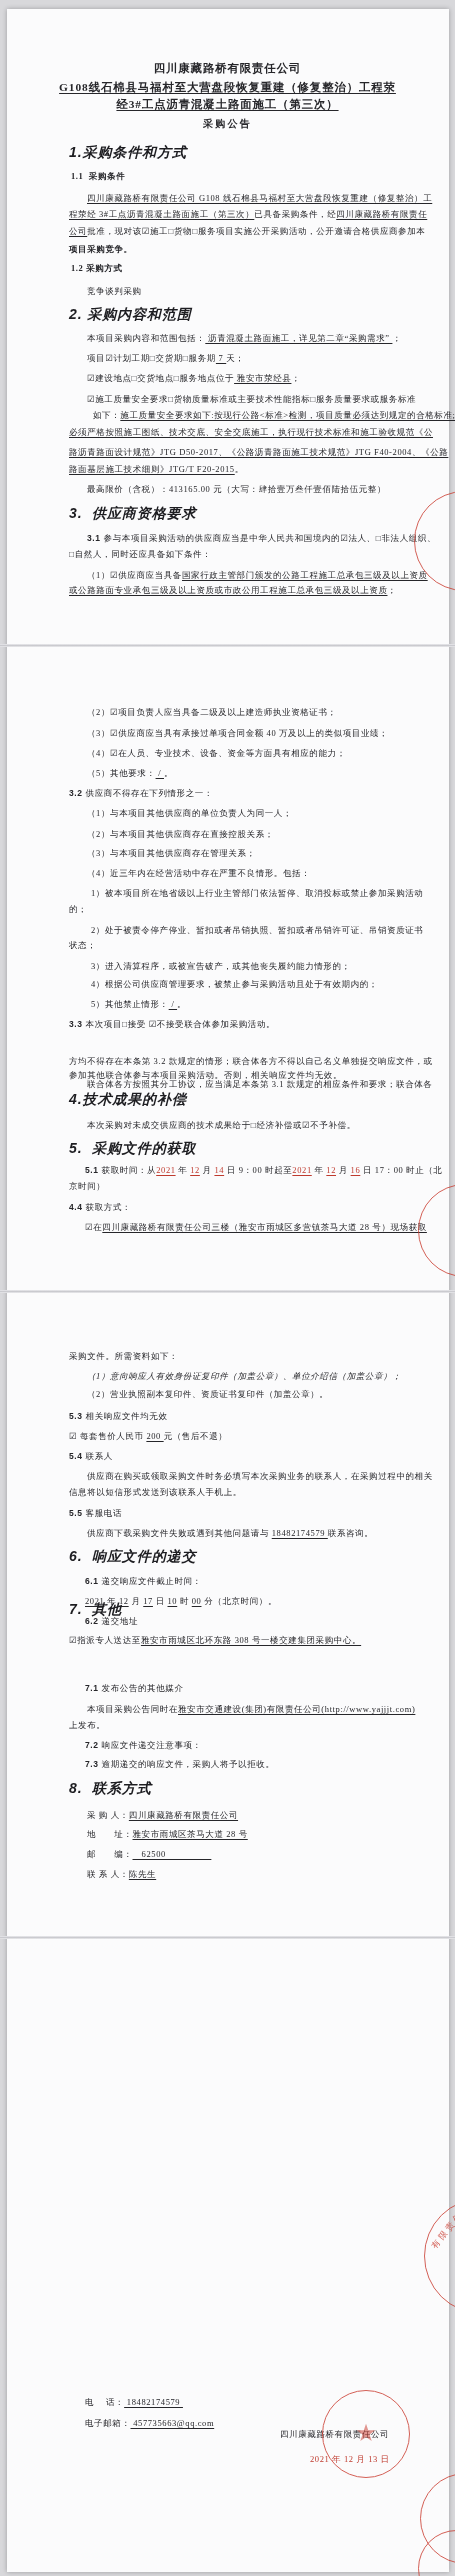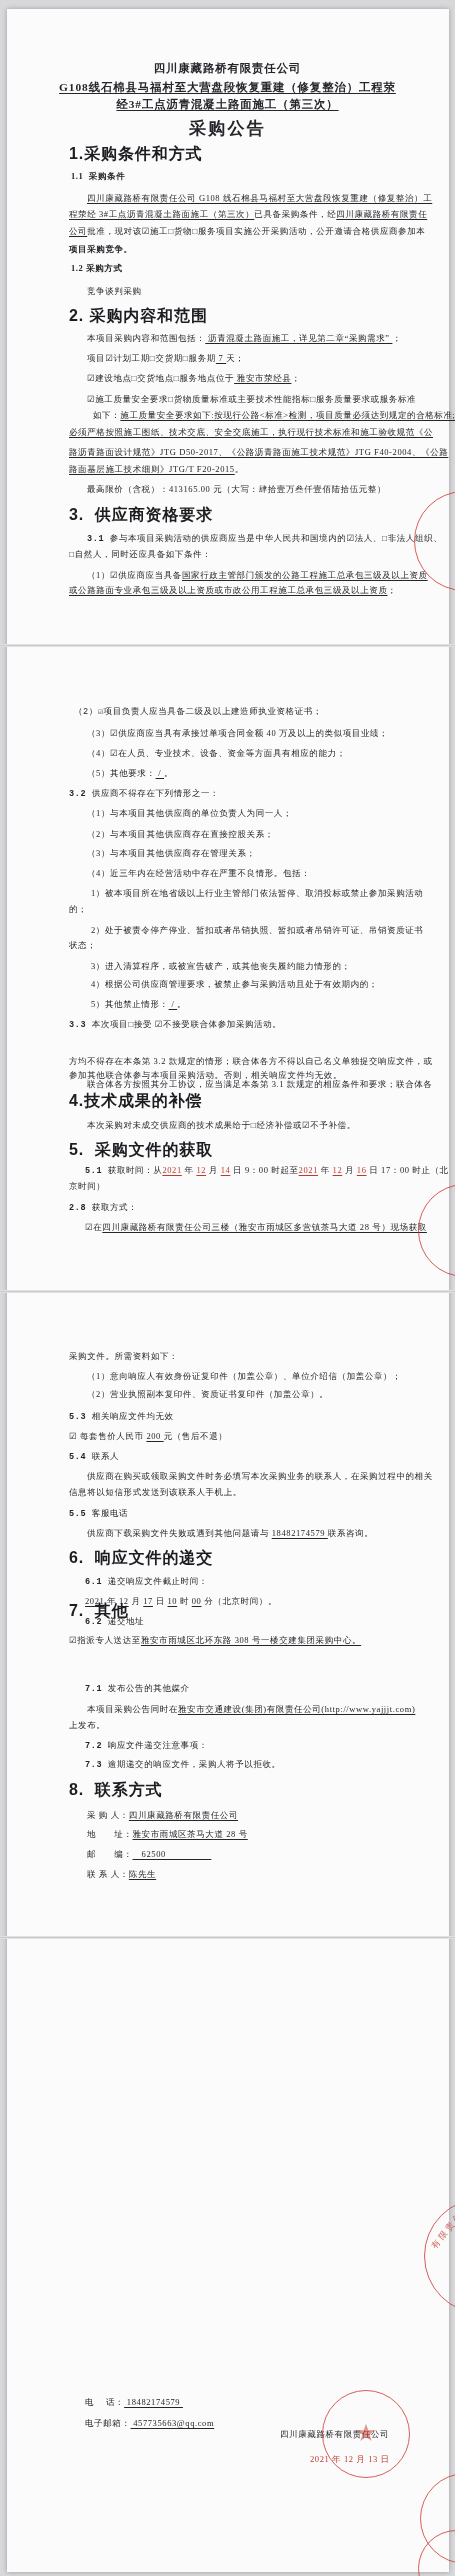--- a/index.html
+++ b/index.html
@@ -1,29 +1,29 @@
 <!DOCTYPE html>
 <html style="--seal-red: #c9392d; --date-red: #bf3a2e;font-size:9px"><head>
 <meta charset="utf-8">
 <style>
   html,body{margin:0;padding:0;background:#d4d4d8;}
   .canvas{position:relative;width:455px;height:2576px;margin:0 auto;background:#d8d8db;overflow:hidden;
           font-family:"Liberation Serif","DejaVu Serif",serif;}
   .page{position:absolute;left:6.8px;top:9px;width:442px;height:2563px;background:#fbfbfc;
         box-shadow:0 0 4.6px rgba(0,0,0,.28);}
   .line{position:absolute;font-size:8.5px;letter-spacing:0.6px;color:#26262a;white-space:pre;line-height:1.25;}
-  .h1{font-family:"Liberation Sans","DejaVu Sans",sans-serif;font-weight:bold;font-size:16px;
-      letter-spacing:0.9px;color:#1d1d21;}
+  .h1{font-family:"Liberation Sans","DejaVu Sans",sans-serif;font-weight:bold;font-size:14px;
+      letter-spacing:0.9px;color:#1d1d21;font-style:italic;}
   .h2{font-weight:bold;}
   .c{left:0 !important;width:100%;text-align:center;}
   .t20{font-size:11.4px;font-weight:bold;letter-spacing:0.9px;}
-  .t24{font-size:17px;font-weight:600;letter-spacing:2.3px;font-family:Liberation Serif, serif;}
+  .t24{font-size:10px;font-weight:600;letter-spacing:2.3px;font-family:Liberation Serif, serif;}
   .u{text-decoration:underline;text-underline-offset:1.7px;}
   .red{color:var(--date-red,#bf3a2e);}
-  .b{font-family:Liberation Mono, monospace;font-weight:bold;}
+  .b{font-family:Liberation Sans, sans-serif;font-weight:bold;}
   .seam{position:absolute;left:0;width:100%;height:3.4px;
         background:linear-gradient(#ececef 0%,#c7c7cc 55%,#f0f0f2 100%);}
   .seal{position:absolute;border:1.7px solid var(--seal-red,#c9392d);border-radius:50%;opacity:.8;}
   .seal .arc{position:absolute;left:8%;top:38%;color:var(--seal-red,#c9392d);
              font-size:8.5px;letter-spacing:2.8px;transform:rotate(-52deg);transform-origin:left center;
              font-family:"Liberation Serif",serif;}
   .seal .star{position:absolute;left:50%;top:50%;transform:translate(-50%,-54%);
               color:var(--seal-red,#c9392d);opacity:.65;}
 </style>
 </head>
@@ -52,21 +52,21 @@
       <div class="line" style="top: 410px; left: 69px; margin-left: 24px;"><span>如下：</span><span class="u">施工质量安全要求如下:按现行公路&lt;标准&gt;检测，项目质量必须达到规定的合格标准;</span></div>
       <div class="line" style="top: 427px; left: 69px;"><span class="u">必须严格按照施工图纸、技术交底、安全交底施工，执行现行技术标准和施工验收规范《公</span></div>
       <div class="line" style="top: 447px; left: 69px;"><span class="u">路沥青路面设计规范》JTG D50-2017、《公路沥青路面施工技术规范》JTG F40-2004、《公路</span></div>
       <div class="line" style="top: 464px; left: 69px;"><span class="u">路面基层施工技术细则》JTG/T F20-2015</span><span>。</span></div>
       <div class="line" style="top: 484px; left: 87px;"><span>最高限价（含税）：413165.00 元（大写：肆拾壹万叁仟壹佰陆拾伍元整）</span></div>
       <div class="line h1" style="top: 505px; left: 69px;"><span>3.  供应商资格要求</span></div>
       <div class="line" style="top: 533px; left: 87px;"><span class="b">3.1 </span><span>参与本项目采购活动的供应商应当是中华人民共和国境内的☑法人、□非法人组织、</span></div>
       <div class="line" style="top: 549px; left: 69px;"><span>□自然人，同时还应具备如下条件：</span></div>
       <div class="line" style="top: 570px; left: 87px;"><span>（1）☑供应商应当具备</span><span class="u">国家行政主管部门颁发的公路工程施工总承包三级及以上资质</span></div>
       <div class="line" style="top: 585px; left: 69px;"><span class="u">或公路路面专业承包三级及以上资质或市政公用工程施工总承包三级及以上资质</span><span>；</span></div>
-      <div class="line" style="top: 707px; left: 74px; font-family: Liberation Mono, monospace;"><span>（2）☑项目负责人应当具备二级及以上建造师执业资格证书；</span></div>
+      <div class="line" style="top: 707px; left: 87px;"><span>（2）☑项目负责人应当具备二级及以上建造师执业资格证书；</span></div>
       <div class="line" style="top: 728px; left: 87px;"><span>（3）☑供应商应当具有承接过单项合同金额 40 万及以上的类似项目业绩；</span></div>
       <div class="line" style="top: 748px; left: 87px;"><span>（4）☑在人员、专业技术、设备、资金等方面具有相应的能力；</span></div>
       <div class="line" style="top: 768px; left: 87px;"><span>（5）其他要求：</span><span class="u"> / </span><span>。</span></div>
       <div class="line" style="top: 788px; left: 69px;"><span class="b">3.2 </span><span>供应商不得存在下列情形之一：</span></div>
       <div class="line" style="top: 808px; left: 87px;"><span>（1）与本项目其他供应商的单位负责人为同一人；</span></div>
       <div class="line" style="top: 829px; left: 87px;"><span>（2）与本项目其他供应商存在直接控股关系；</span></div>
       <div class="line" style="top: 848px; left: 87px;"><span>（3）与本项目其他供应商存在管理关系；</span></div>
       <div class="line" style="top: 868px; left: 87px;"><span>（4）近三年内在经营活动中存在严重不良情形。包括：</span></div>
       <div class="line" style="top: 888px; left: 91px;"><span>1）被本项目所在地省级以上行业主管部门依法暂停、取消投标或禁止参加采购活动</span></div>
       <div class="line" style="top: 904px; left: 69px;"><span>的；</span></div>
@@ -77,24 +77,24 @@
       <div class="line" style="top: 999px; left: 91px;"><span>5）其他禁止情形：</span><span class="u"> / </span><span>。</span></div>
       <div class="line" style="top: 1019px; left: 69px;"><span class="b">3.3 </span><span>本次项目□接受 ☑不接受联合体参加采购活动。</span></div>
       <div class="line" style="top: 1039px; left: 87px; margin-top: 40px;"><span>联合体各方按照其分工协议，应当满足本条第 3.1 款规定的相应条件和要求；联合体各</span></div>
       <div class="line" style="top: 1056px; left: 69px;"><span>方均不得存在本条第 3.2 款规定的情形；联合体各方不得以自己名义单独提交响应文件，或</span></div>
       <div class="line" style="top: 1070px; left: 69px;"><span>参加其他联合体参与本项目采购活动。否则，相关响应文件均无效。</span></div>
       <div class="line h1" style="top: 1091px; left: 69px;"><span>4.技术成果的补偿</span></div>
       <div class="line" style="top: 1120px; left: 87px;"><span>本次采购对未成交供应商的技术成果给于□经济补偿或☑不予补偿。</span></div>
       <div class="line h1" style="top: 1140px; left: 69px;"><span>5.  采购文件的获取</span></div>
       <div class="line" style="top: 1165px; left: 85px;"><span class="b">5.1 </span><span>获取时间：从</span><span class="u red">2021</span><span> 年 </span><span class="u red">12</span><span> 月 </span><span class="u red">14</span><span> 日 9：00 时起至</span><span class="u red">2021</span><span> 年 </span><span class="u red">12</span><span> 月 </span><span class="u red">16</span><span> 日 17：00 时止（北</span></div>
       <div class="line" style="top: 1181px; left: 69px;"><span>京时间）</span></div>
-      <div class="line" style="top: 1202px; left: 69px;"><span class="b">2.8 </span><span>获取方式：</span></div>
+      <div class="line" style="top: 1202px; left: 69px;"><span class="b">4.4 </span><span>获取方式：</span></div>
       <div class="line" style="top: 1222px; left: 85px;"><span>☑在</span><span class="u">四川康藏路桥有限责任公司三楼（雅安市雨城区多营镇茶马大道 28 号）现场获取</span></div>
       <div class="line" style="top: 1351px; left: 69px;"><span>采购文件。所需资料如下：</span></div>
-      <div class="line" style="top: 1371px; left: 87px;"><span>（1）意向响应人有效身份证复印件（加盖公章）、单位介绍信（加盖公章）；</span></div>
+      <div class="line" style="top: 1371px; left: 87px; font-style: italic;"><span>（1）意向响应人有效身份证复印件（加盖公章）、单位介绍信（加盖公章）；</span></div>
       <div class="line" style="top: 1389px; left: 87px;"><span>（2）营业执照副本复印件、资质证书复印件（加盖公章）。</span></div>
       <div class="line" style="top: 1411px; left: 69px;"><span class="b">5.3 </span><span>相关响应文件均无效</span></div>
       <div class="line" style="top: 1431px; left: 69px;"><span>☑ 每套售价人民币 </span><span class="u">200 </span><span>元（售后不退）</span></div>
       <div class="line" style="top: 1451px; left: 69px;"><span class="b">5.4 </span><span>联系人</span></div>
       <div class="line" style="top: 1471px; left: 87px; text-align: center;"><span>供应商在购买或领取采购文件时务必填写本次采购业务的联系人，在采购过程中的相关</span></div>
       <div class="line" style="top: 1487px; left: 69px;"><span>信息将以短信形式发送到该联系人手机上。</span></div>
       <div class="line" style="top: 1508px; left: 69px;"><span class="b">5.5 </span><span>客服电话</span></div>
       <div class="line" style="top: 1528px; left: 87px;"><span>供应商下载采购文件失败或遇到其他问题请与 </span><span class="u">18482174579 </span><span>联系咨询。</span></div>
       <div class="line h1" style="top: 1548px; left: 69px;"><span>6.  响应文件的递交</span></div>
       <div class="line" style="top: 1576px; left: 85px;"><span class="b">6.1 </span><span>递交响应文件截止时间：</span></div>

